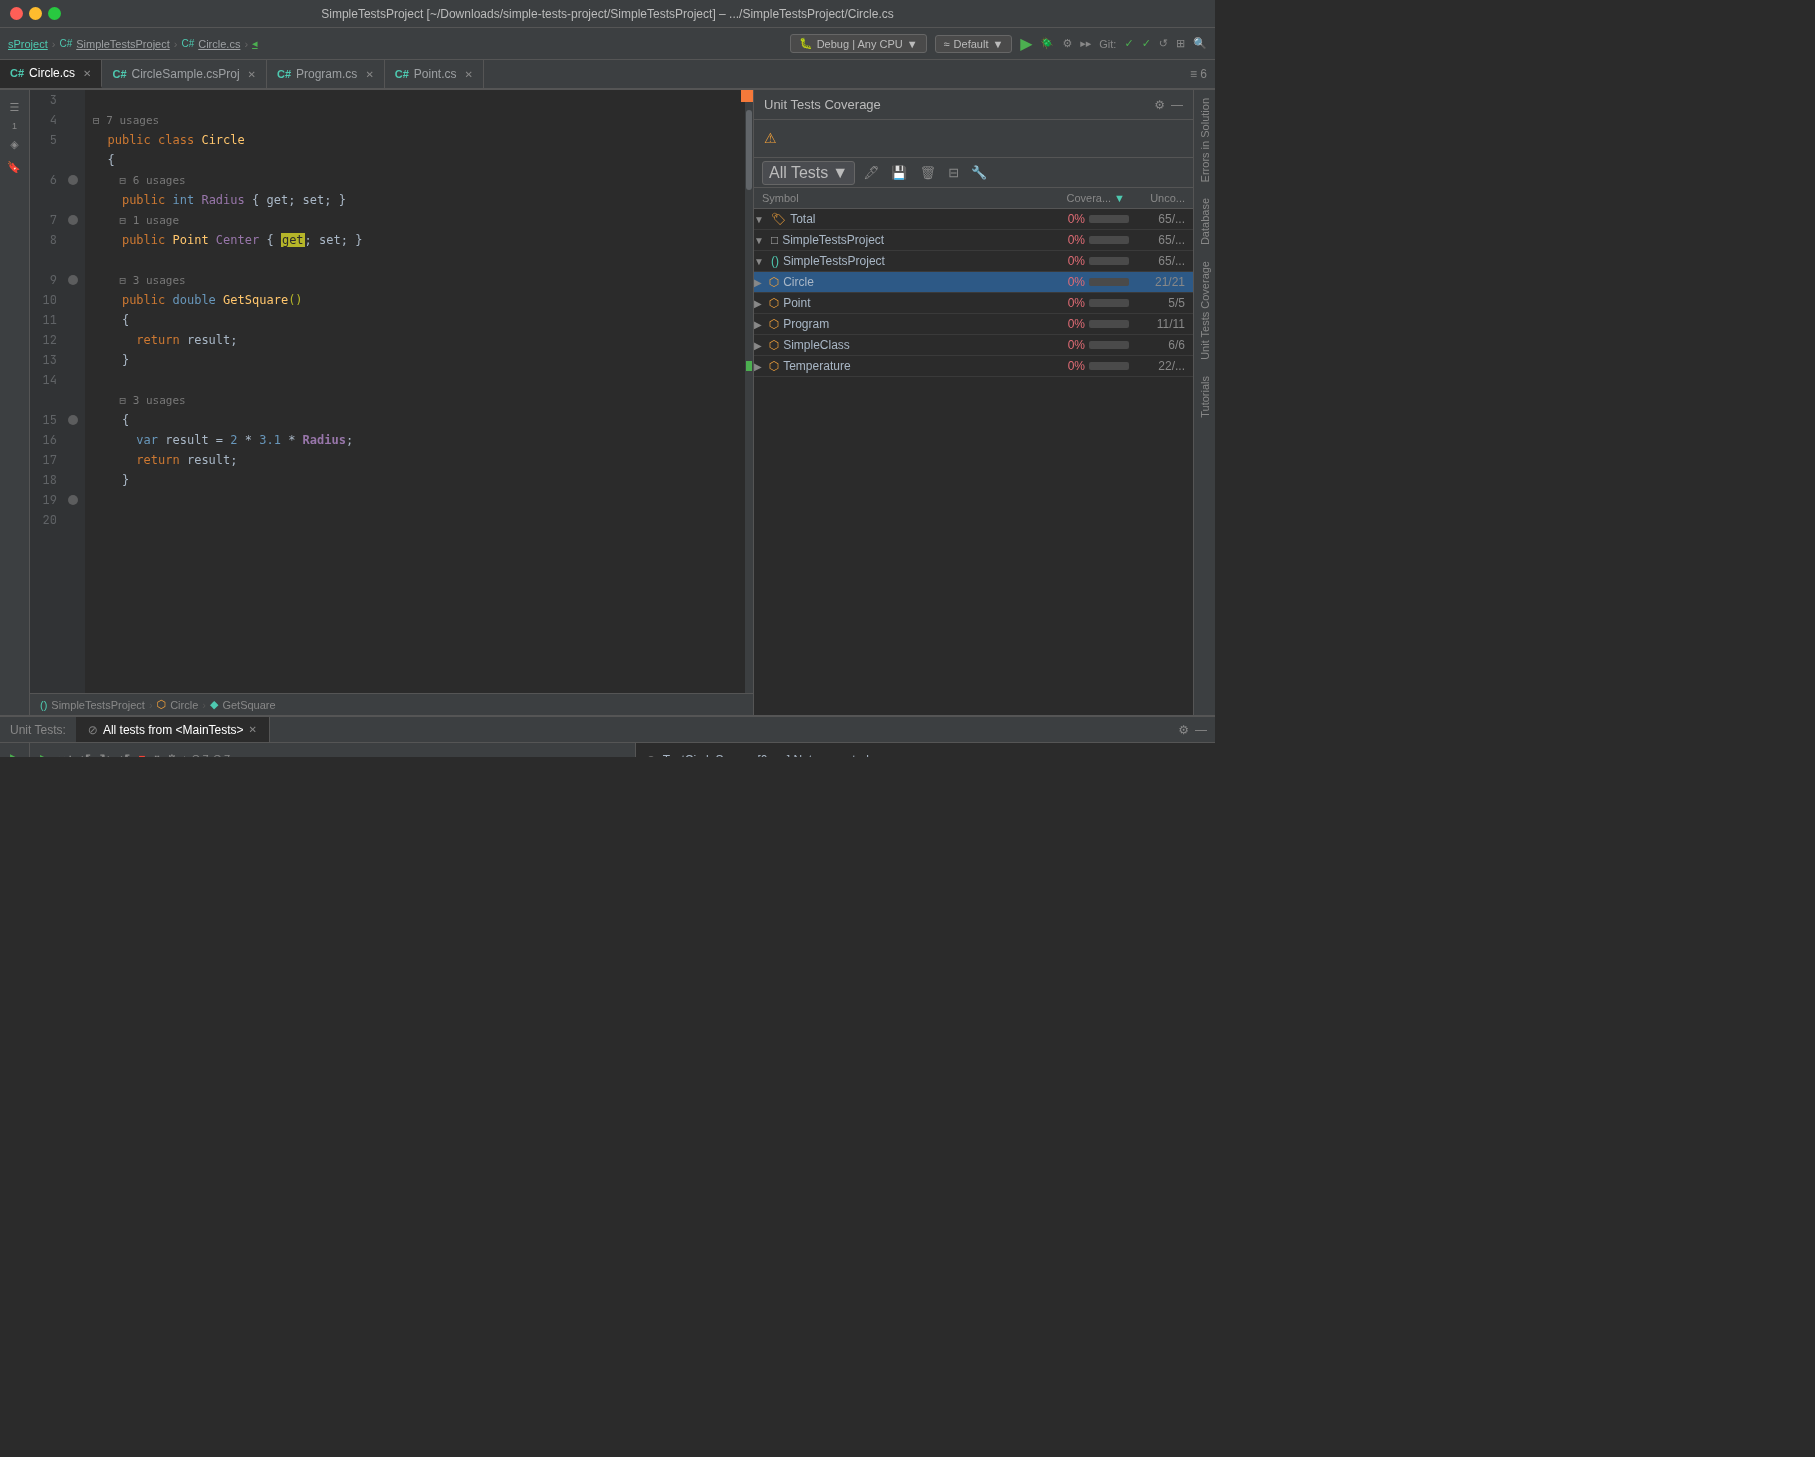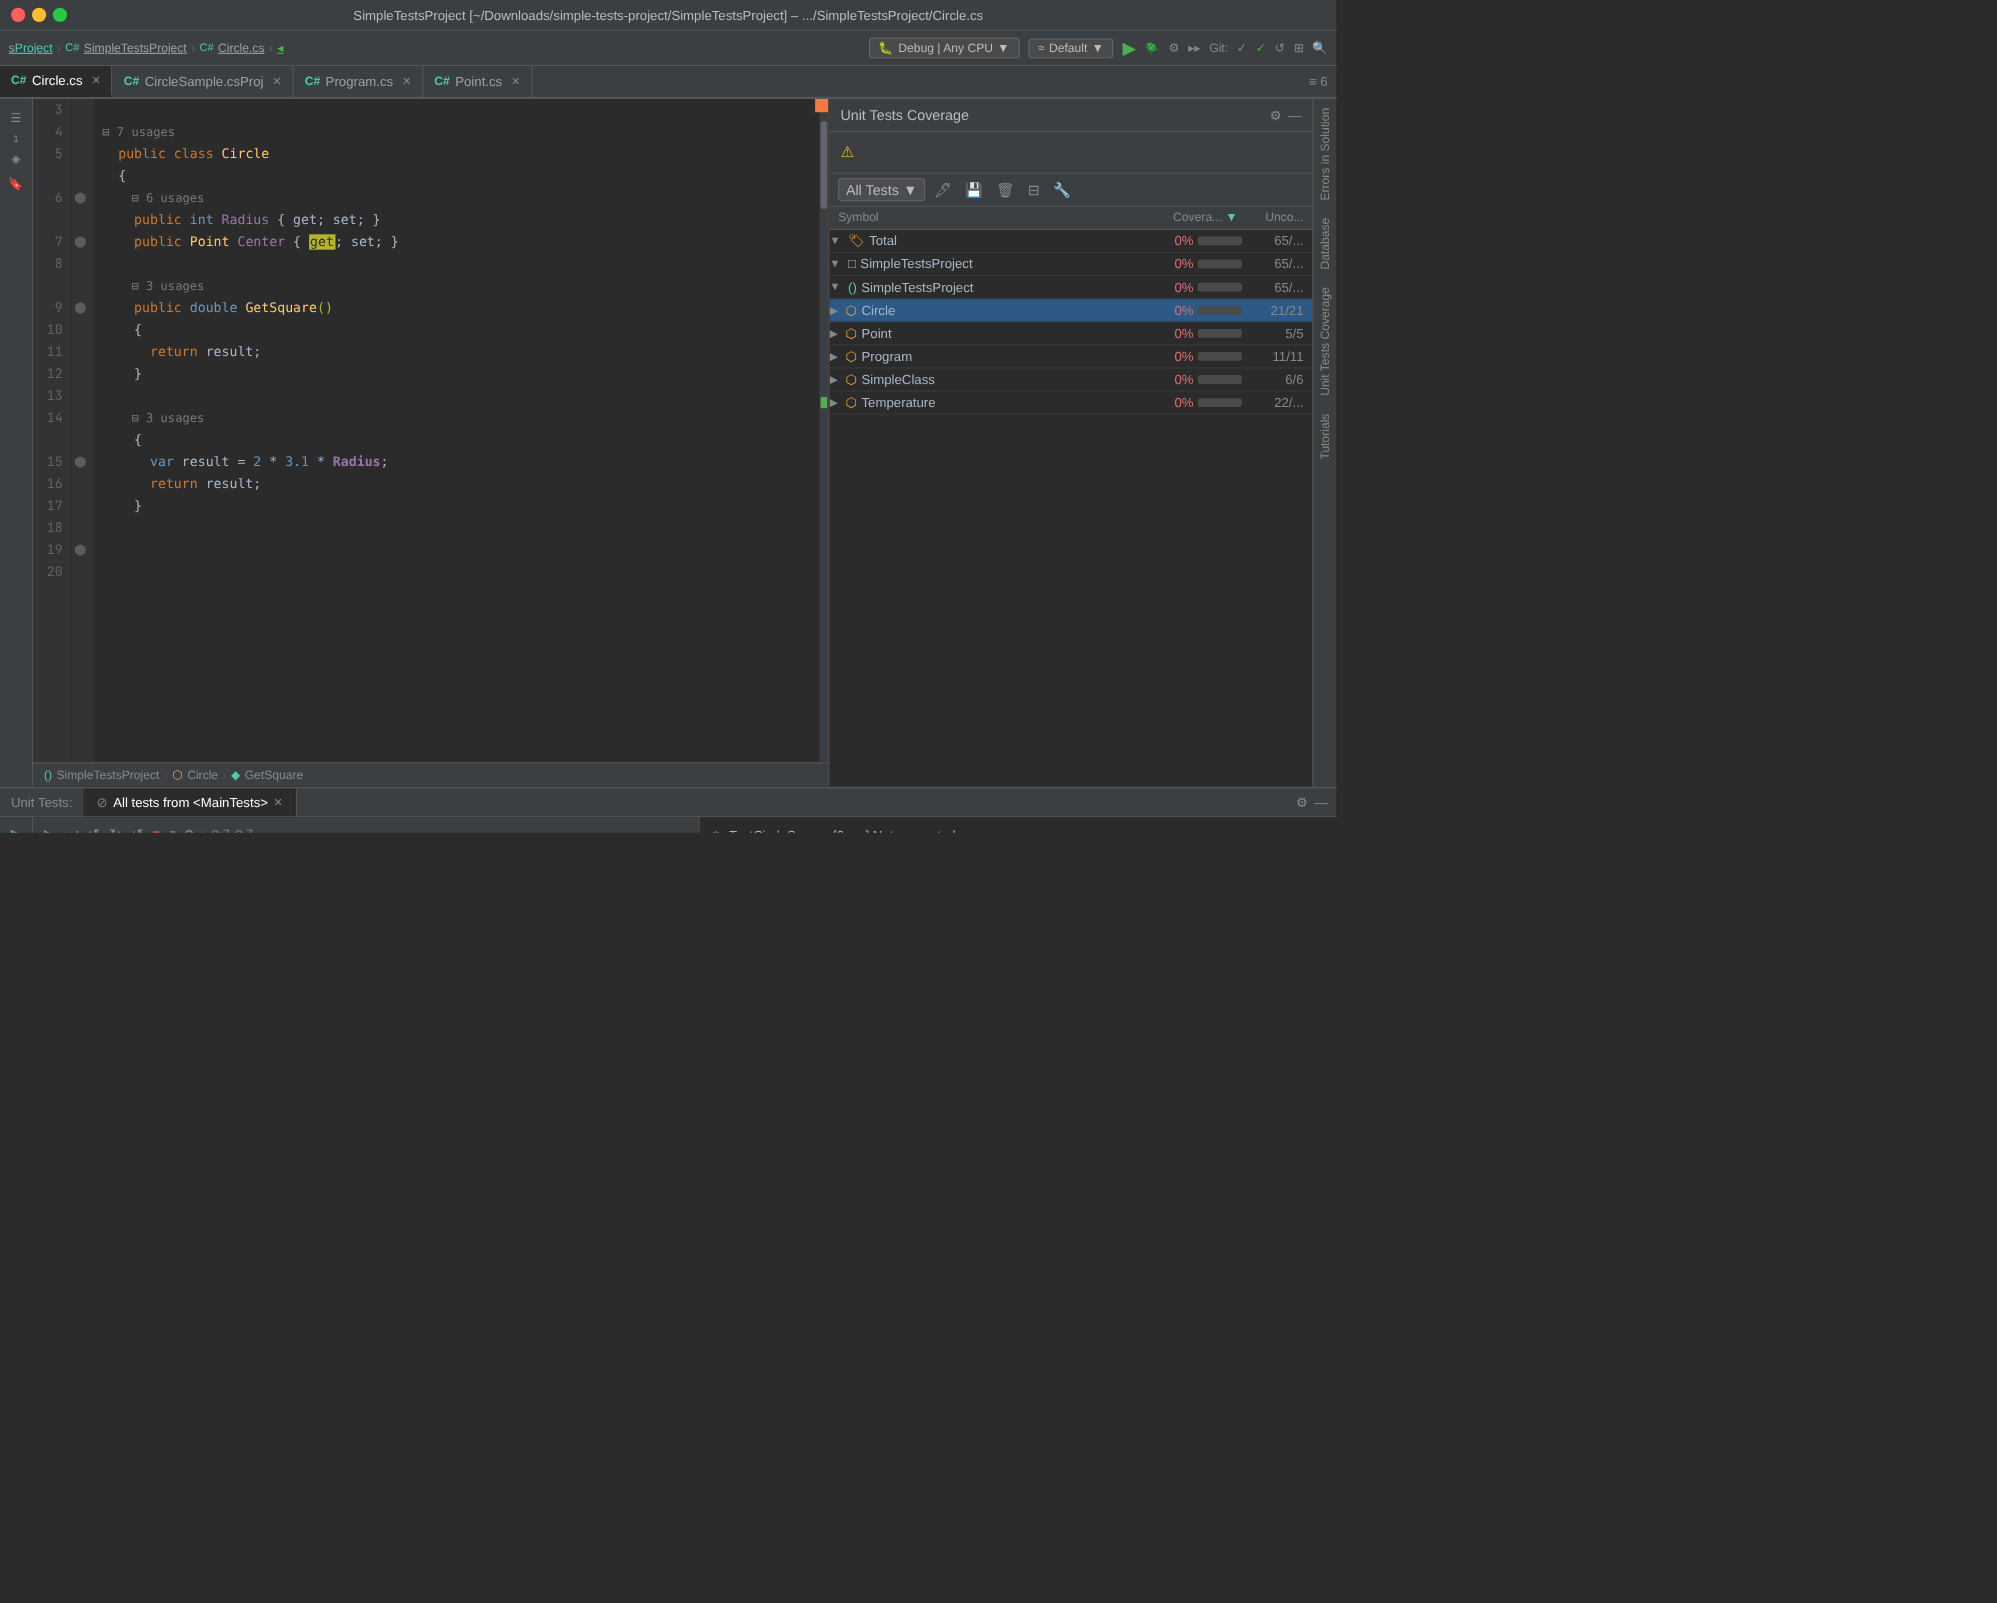--- a/index.html
+++ b/index.html
@@ -69,21 +69,21 @@
     .panel-title { font-size: 13px; color: #bbb; font-weight: 500; flex: 1; }
     .panel-icons { display: flex; gap: 6px; align-items: center; color: #888; }
     .panel-icon { cursor: pointer; }
     
     
     .warning-banner { background: #3c3f41; padding: 8px 10px; font-size: 11px; color: #bbb; display: flex; gap: 8px; border-bottom: 1px solid #555; line-height: 1.5; }
     .warn-icon { color: #f0a03a; font-size: 14px; flex-shrink: 0; }
     
     
     .coverage-toolbar { height: 30px; background: #3c3f41; display: flex; align-items: center; padding: 0 8px; gap: 4px; border-bottom: 1px solid #555; }
-    .all-tests-dropdown { background: #4a4c50; border: 1px solid #666; border-radius: 3px; padding: 2px 6px; color: #bbb; cursor: pointer; display: flex; align-items: center; gap: 4px; font-size: 13px; }
+    .all-tests-dropdown { background: #4a4c50; border: 1px solid #666; border-radius: 3px; padding: 2px 6px; color: #bbb; cursor: pointer; display: flex; align-items: center; gap: 4px; font-size: 16px; }
     .coverage-icon { color: #888; cursor: pointer; font-size: 13px; padding: 2px 4px; }
     
     
     .coverage-table { flex: 1; overflow: hidden; }
     .coverage-header { display: flex; background: #3c3f41; border-bottom: 1px solid #555; font-size: 11px; color: #888; }
     .col-symbol { flex: 1; padding: 4px 8px; }
     .col-coverage { width: 80px; padding: 4px 8px; text-align: right; display: flex; align-items: center; justify-content: flex-end; gap: 3px; }
     .col-sort { color: #4ec9b0; }
     .col-uncovered { width: 60px; padding: 4px 8px; text-align: right; }
     
@@ -317,20 +317,23 @@
           &nbsp;&nbsp;<span class="kw">public</span> <span class="kw">class</span> <span class="type">Circle</span>
         </div>
         <div class="code-line">&nbsp;&nbsp;{</div>
         <div class="code-line">
           <span class="hint">&nbsp;&nbsp;&nbsp;&nbsp;⊟ 6 usages</span>
         </div>
         <div class="code-line">
           &nbsp;&nbsp;&nbsp;&nbsp;<span class="kw">public</span> <span class="kw-blue">int</span> <span style="color:#9876aa">Radius</span> { <span>get;</span> <span>set;</span> }
         </div>
         <div class="code-line">
+          <span class="hint">&nbsp;&nbsp;&nbsp;&nbsp;⊟ 1 usage</span>
+        </div>
+        <div class="code-line">
           &nbsp;&nbsp;&nbsp;&nbsp;<span class="kw">public</span> <span class="type">Point</span> <span style="color:#9876aa">Center</span> { <span class="highlight-get">get</span>; <span>set;</span> }
         </div>
         <div class="code-line"></div>
         <div class="code-line">
           <span class="hint">&nbsp;&nbsp;&nbsp;&nbsp;⊟ 3 usages</span>
         </div>
         <div class="code-line">
           &nbsp;&nbsp;&nbsp;&nbsp;<span class="kw">public</span> <span class="kw-blue">double</span> <span class="method">GetSquare</span><span class="param-highlight">()</span>
         </div>
         <div class="code-line">&nbsp;&nbsp;&nbsp;&nbsp;{</div>

